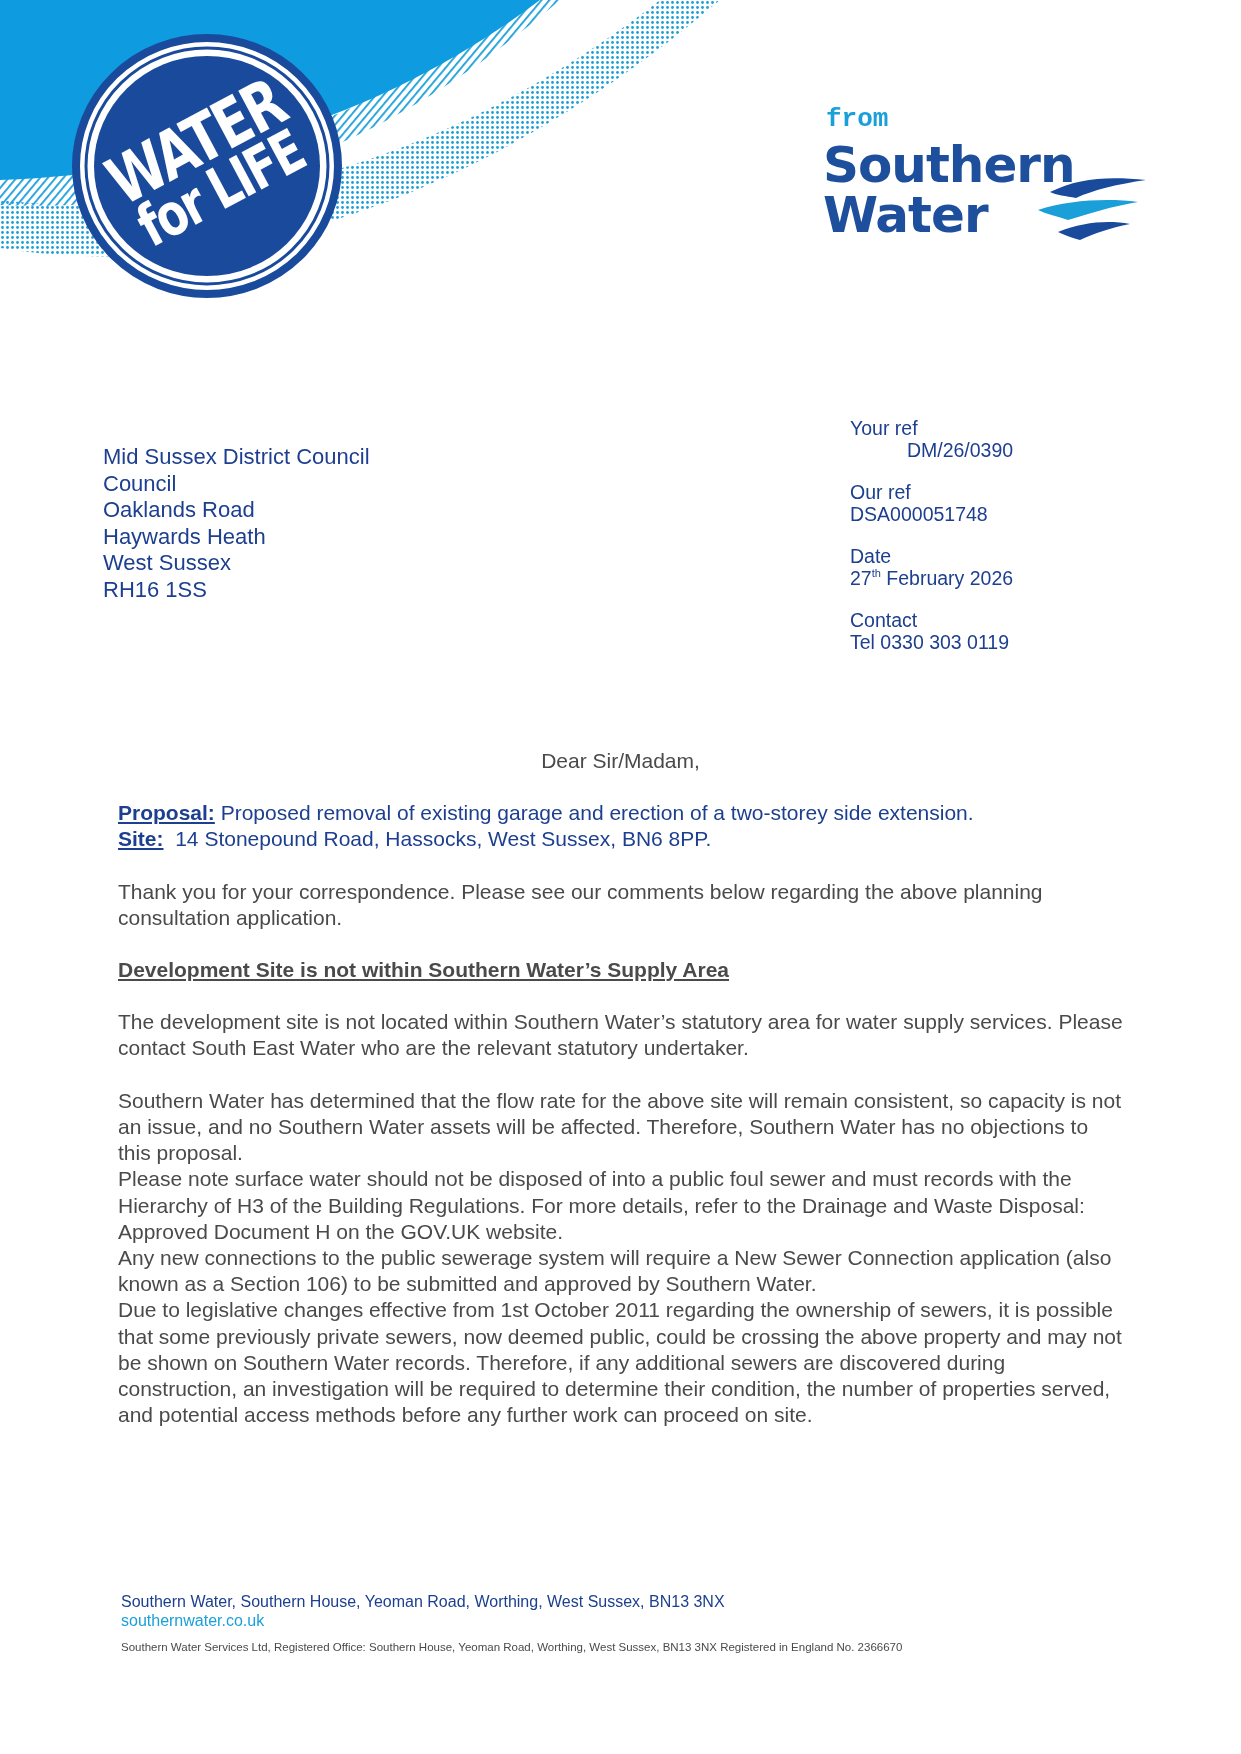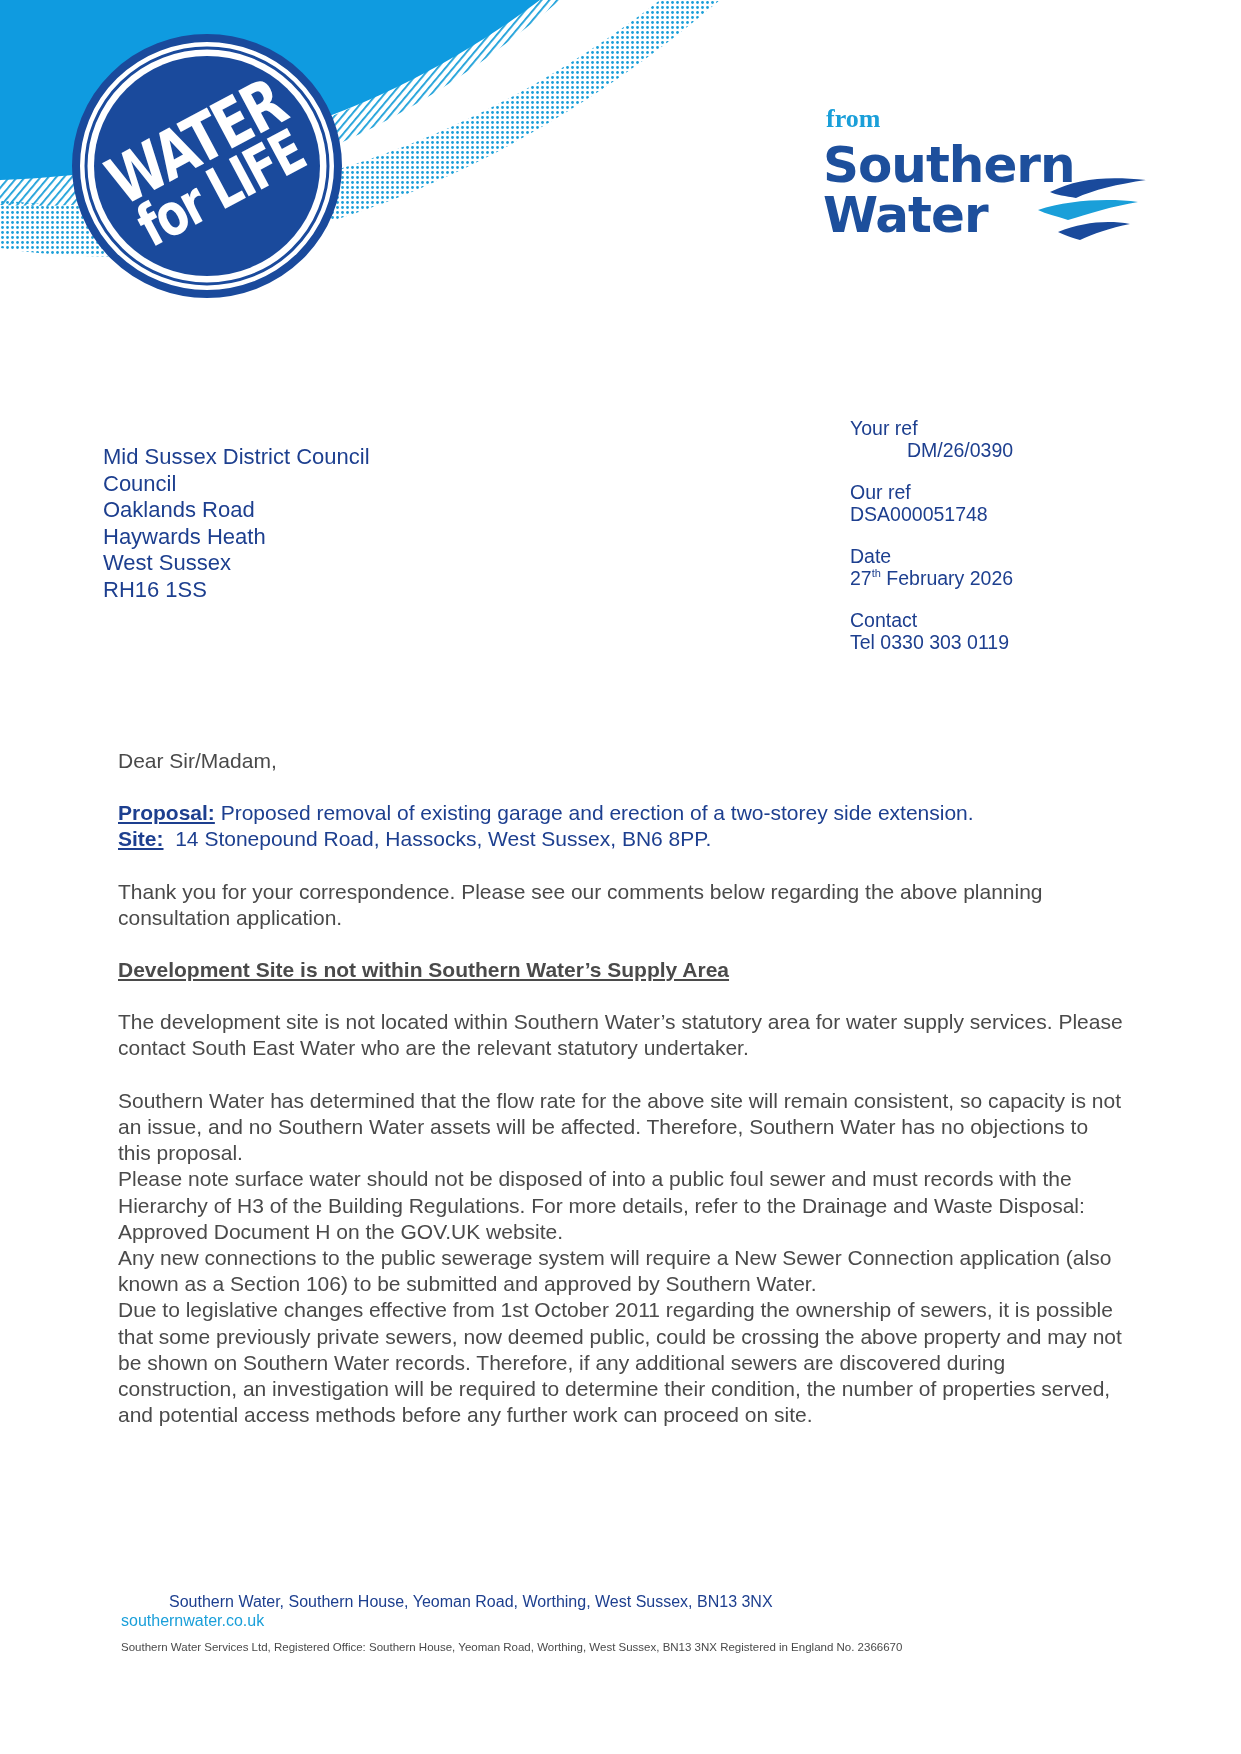--- a/index.html
+++ b/index.html
@@ -11,49 +11,49 @@
   .stamp { position: absolute; left: 70px; top: 30px; width: 275px; height: 270px; }
   .stamp-text { position: absolute; left: 0; top: 0; width: 100%; height: 100%;
                 display: flex; flex-direction: column; align-items: center; justify-content: center;
                 transform: rotate(-28deg); color: #ffffff; font-weight: bold;
                 font-family: "DejaVu Sans", sans-serif; letter-spacing: -3px; line-height: 0.85; }
   .stamp-line1 { font-size: 66px; transform: scaleX(0.78); }
   .stamp-line2 { font-size: 58px; transform: scaleX(0.78); }
 
   .brand { position: absolute; left: 826px; top: 104px; width: 320px; height: 150px; }
   .brand-from { position: absolute; left: 0; top: 0; font-size: 26px; font-weight: bold;
-                color: #1a9fd9; font-family: Liberation Serif, serif; }
+                color: #1a9fd9; font-family: Liberation Mono, monospace; }
   .brand-name { position: absolute; left: -3px; top: 36px; font-size: 50px; font-weight: bold;
                 color: #1d4f9c; line-height: 50px; font-family: "DejaVu Sans", sans-serif; letter-spacing: -1px; }
   .brand-waves { position: absolute; left: 212px; top: 70px; width: 110px; height: 70px; }
 
   
   .addr { position: absolute; left: 103px; top: 444px; color: #1d3f8f; font-size: 22px; line-height: 26.5px; }
   .addr div { white-space: nowrap; }
   .refs { position: absolute; left: 850px; top: 417px; color: #1d3f8f; font-size: 19.5px; line-height: 22px; }
   .ref-group { margin-bottom: 20px; }
   .ref-group .val { white-space: nowrap; }
   .ref-group.first .val { padding-left: 3px; text-align: right; }
   sup { font-size: 11px; vertical-align: 8px; line-height: 0; }
 
   
   .body { position: absolute; left: 118px; top: 748px; width: 1005px; font-size: 21px; line-height: 26.2px; }
   .grey { color: #4a4a4a; }
   .blue { color: #1d3f8f; }
   .body p { margin: 0; }
-  .greeting { margin-bottom: 26px !important; }
+  .greeting { margin-bottom: 26px !important; text-align: center; }
   .proposal-block { margin-bottom: 26px !important; }
   .lbl { font-weight: bold; text-decoration: underline; color: #1d3f8f; }
   .heading { font-weight: bold; text-decoration: underline; color: #4a4a4a; margin: 26px 0 26px 0 !important; }
   .gap { height: 26.2px; }
   .closing { text-align: justify; text-align-last: left; margin-top: 26px !important; }
 
   
   .footer { position: absolute; left: 121px; top: 1592px; }
-  .footer-addr { color: #1d3f8f; font-size: 16px; line-height: 19px; white-space: nowrap; margin-left: 48px; }
+  .footer-addr { color: #1d3f8f; font-size: 16px; line-height: 19px; white-space: nowrap; }
   .footer-web { color: #1a9fd9; font-size: 16px; line-height: 19px; }
   .footer-legal { color: #4a4a4a; font-size: 11.5px; margin-top: 11px; white-space: nowrap; }
 </style>
 </head>
 <body>
 
 <div class="banner">
   <svg width="1241" height="320" viewBox="0 0 1241 320">
     <defs>
       <pattern id="dots" width="5" height="5" patternUnits="userSpaceOnUse">

